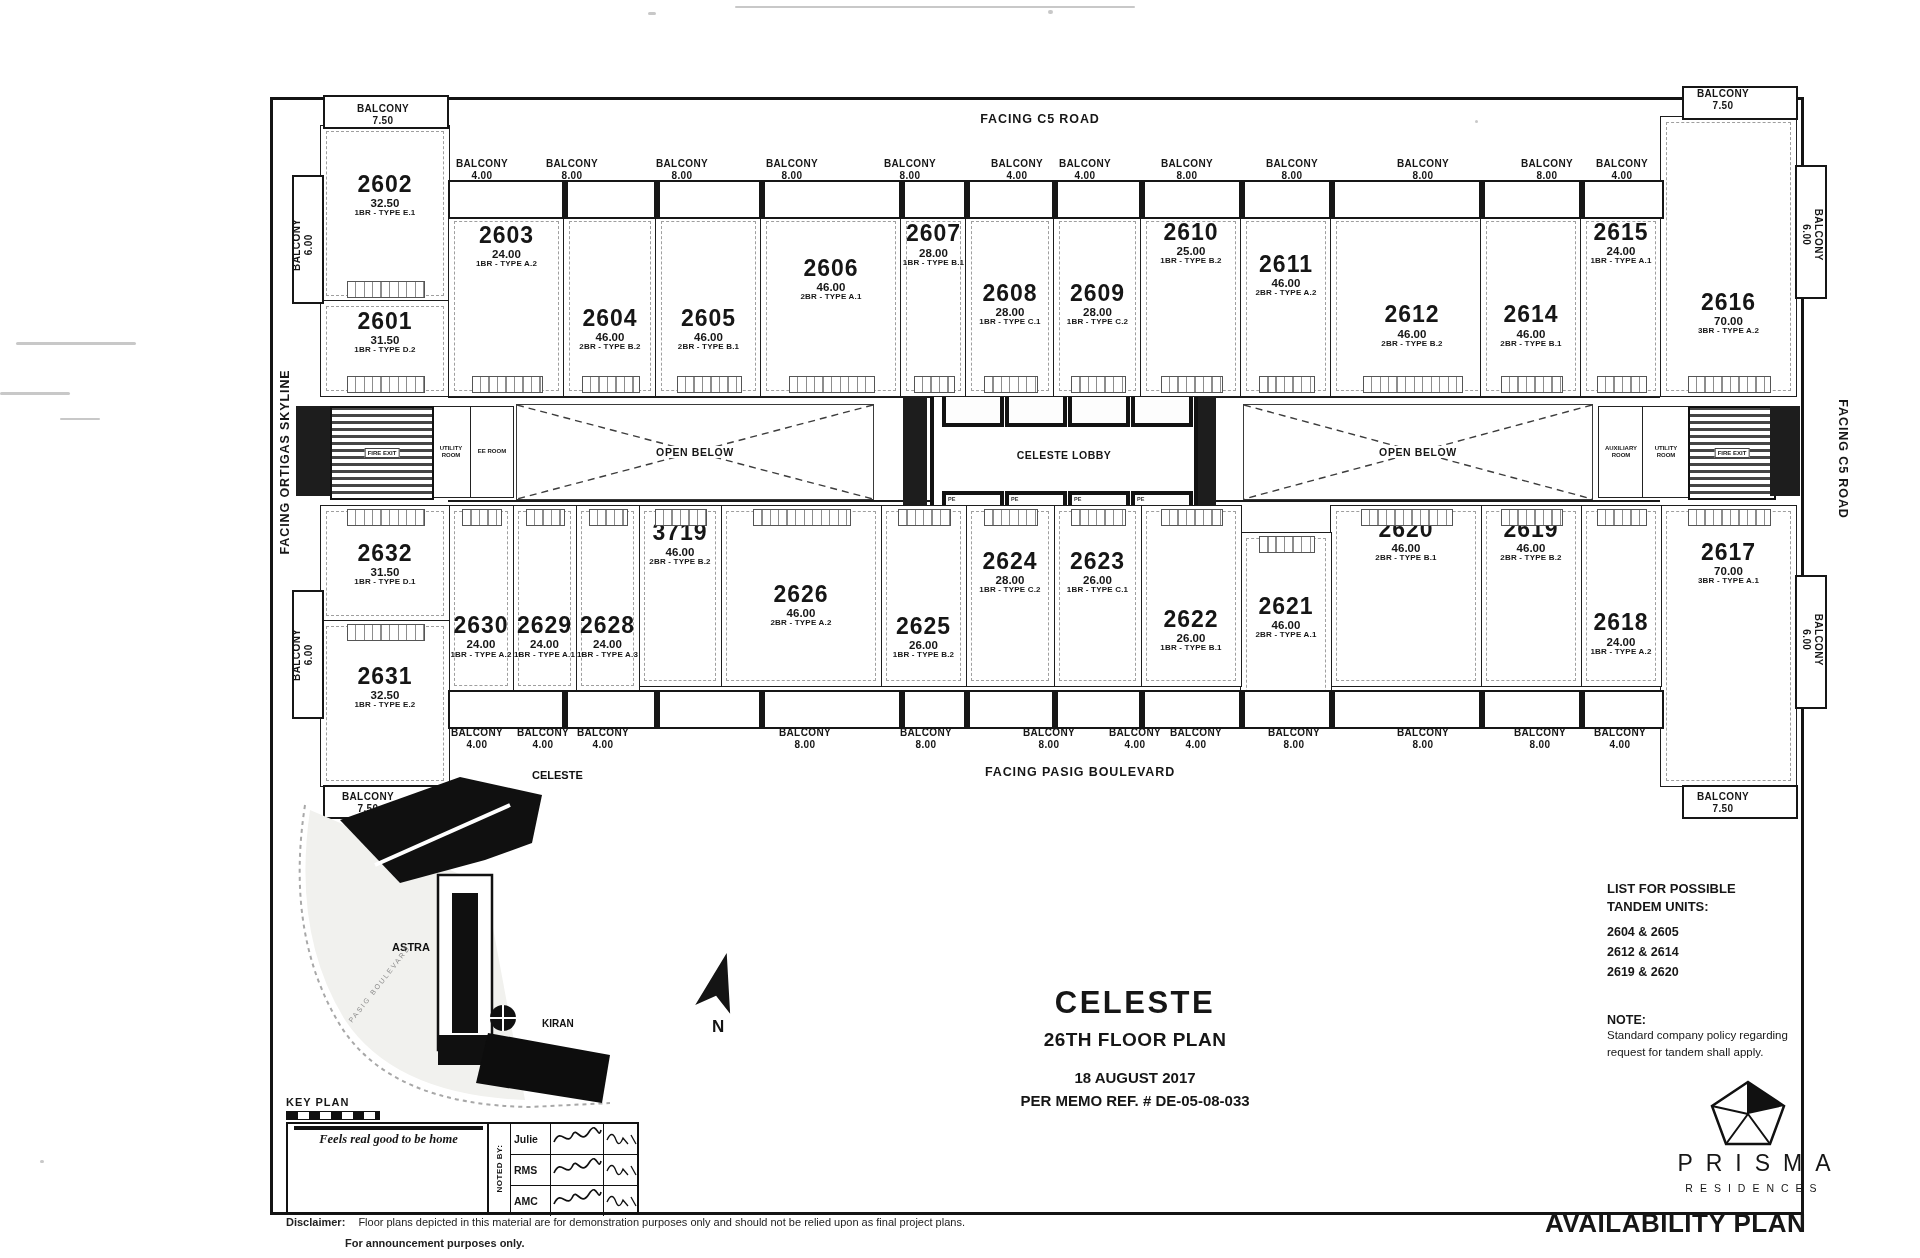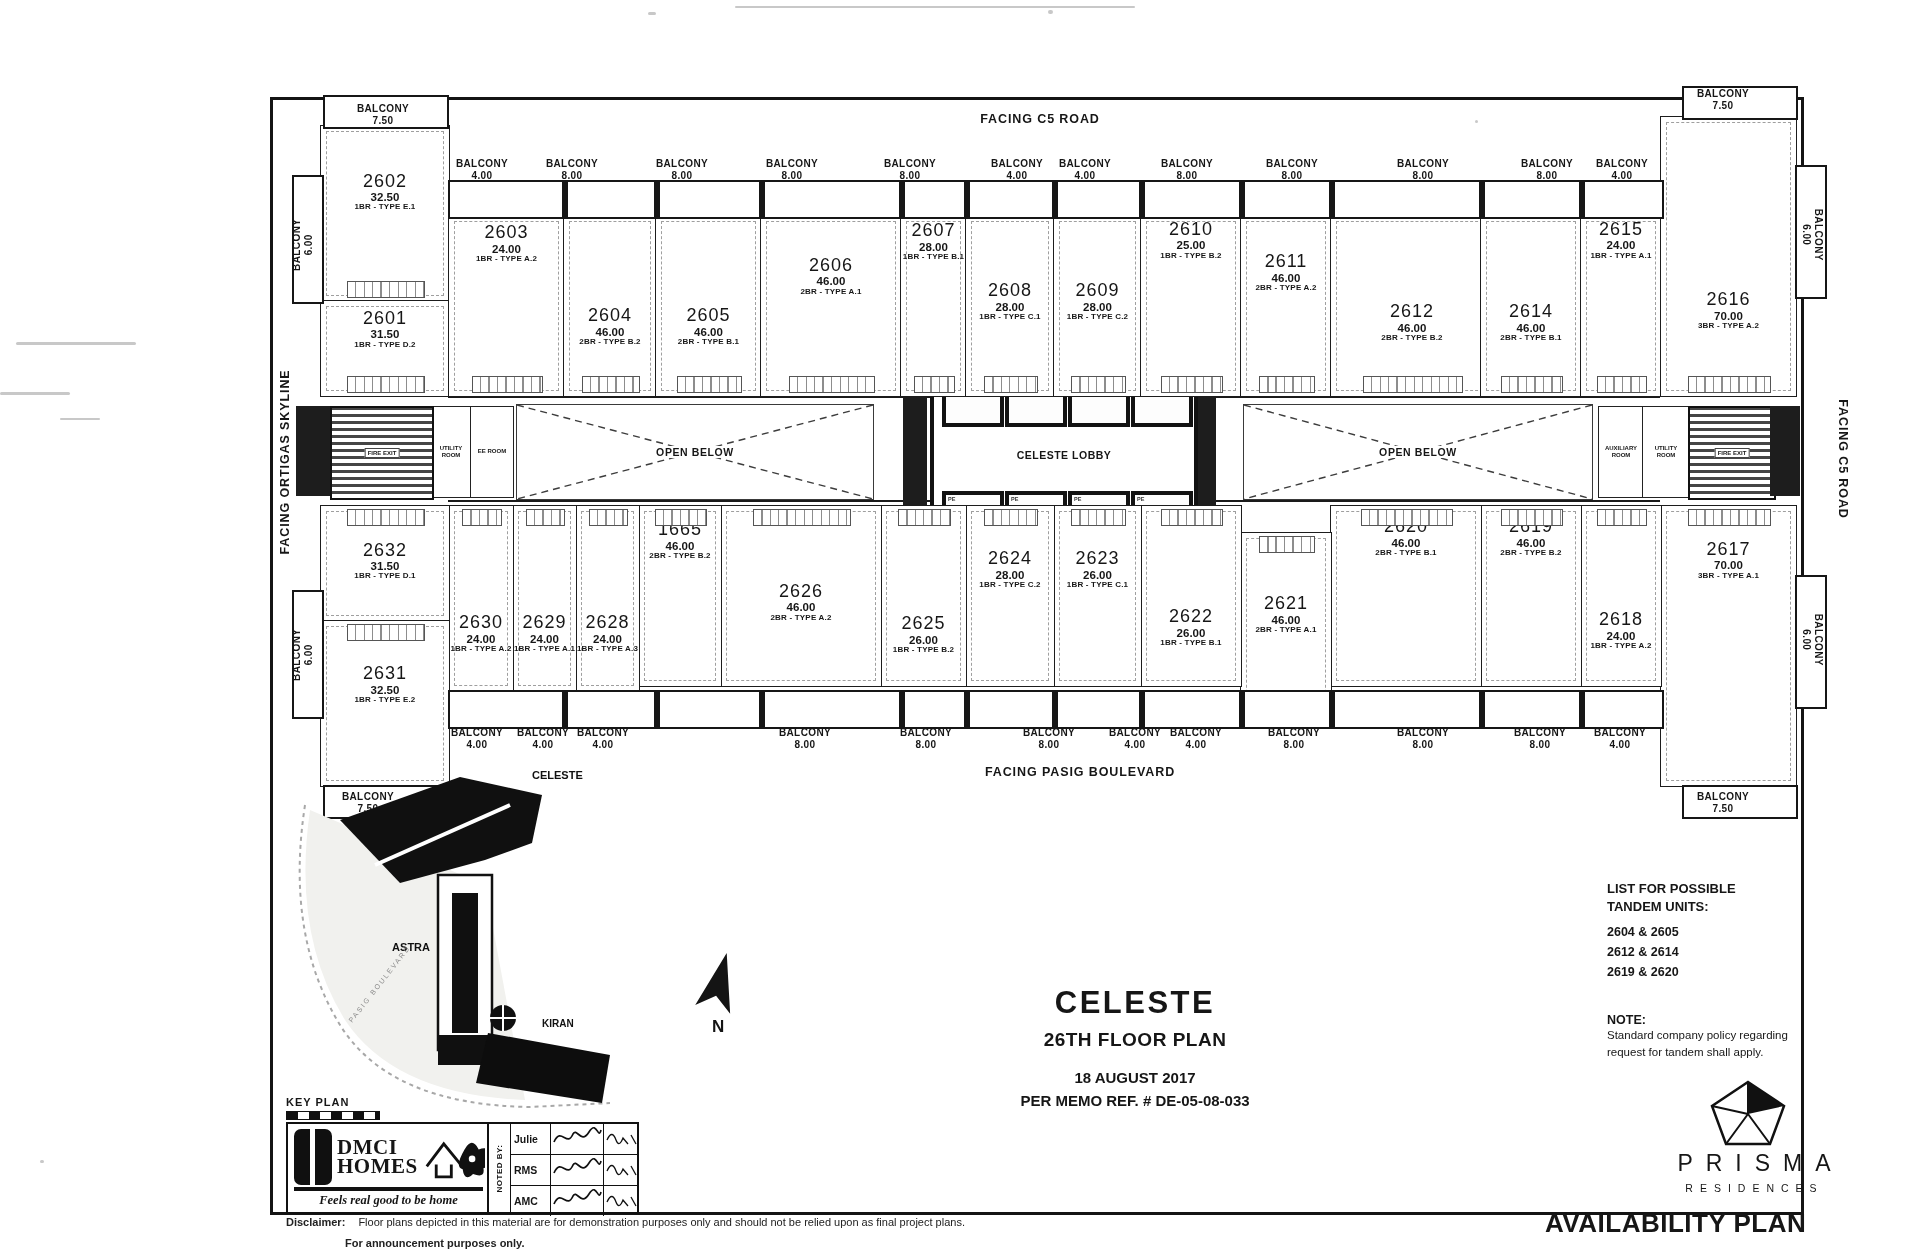--- a/index.html
+++ b/index.html
@@ -4,21 +4,21 @@
 <style>
   html,body{margin:0;padding:0}
   body{width:1920px;height:1258px;background:#ffffff;position:relative;overflow:hidden;
        font-family:"Liberation Sans",sans-serif;color:#161616;}
   .abs{position:absolute}
   #sheet-border{position:absolute;left:270px;top:97px;width:1528px;height:1112px;border:3px solid #141414;background:#fff}
   
   .unit{position:absolute;border:1.6px solid #1c1c1c;background:#fff}
   .unit::before{content:"";position:absolute;inset:5px;border:1px dashed #9f9f9f;pointer-events:none}
   .u-label{position:absolute;left:0;width:100%;text-align:center;line-height:1.05}
-  .u-num{font-size:18px;font-weight:normal;letter-spacing:1px;white-space:nowrap}
+  .u-num{font-size:23px;font-weight:bold;letter-spacing:1px;white-space:nowrap}
   .u-area{font-size:11.5px;font-weight:bold;margin-top:1px}
   .u-type{font-size:8px;font-weight:bold;white-space:nowrap;letter-spacing:.2px}
   .bath{position:absolute;left:20%;width:60%;height:15px;border:1px solid #555;
         background:repeating-linear-gradient(90deg,#fff 0 7px,#8d8d8d 7px 8.5px)}
   .bath.top{bottom:3px}.bath.bottom{top:3px}
   
   .strip{position:absolute;border:2px solid #161616;background:#fff}
   .sdiv{position:absolute;top:-2px;bottom:-2px;width:6px;background:#161616}
   .blabel{position:absolute;width:64px;text-align:center;font-size:10px;font-weight:bold;line-height:1.18;letter-spacing:.4px;white-space:nowrap}
   
@@ -338,21 +338,21 @@
     <div class="unit" style="left: 720px; top: 505px; width: 160px; height: 180px;">
       <div class="u-label" style="top: 42%;">
         <div class="u-num">2626</div>
         <div class="u-area">46.00</div>
         <div class="u-type">2BR - TYPE A.2</div>
       </div>
       <div class="bath bottom"></div>
     </div>
     <div class="unit" style="left: 638px; top: 505px; width: 82px; height: 180px;">
       <div class="u-label" style="top: 8%;">
-        <div class="u-num">1665</div>
+        <div class="u-num">3719</div>
         <div class="u-area">46.00</div>
         <div class="u-type">2BR - TYPE B.2</div>
       </div>
       <div class="bath bottom"></div>
     </div>
     <div class="unit" style="left: 575px; top: 505px; width: 63px; height: 185px;">
       <div class="u-label" style="top: 58%;">
         <div class="u-num">2628</div>
         <div class="u-area">24.00</div>
         <div class="u-type">1BR - TYPE A.3</div>
@@ -602,32 +602,20 @@
   <div class="td-pair">2619 &amp; 2620</div>
   <div class="td-note-label">NOTE:</div>
   <div class="td-note">Standard company policy regarding</div>
   <div class="td-note">request for tandem shall apply.</div>
 </div>
 
 <div id="keyplan-label">KEY PLAN</div>
 <div id="keyplan-ruler"></div>
 
 <div id="dmci-box">
-  <div class="dmci-row">
-    <div id="dmci-mark"></div>
-    <div class="dmci-words">
-      <div>DMCI</div>
-      <div>HOMES</div>
-    </div>
-    <svg width="66" height="56" viewBox="0 0 66 56">
-      <path d="M4,38 L22,14 L40,36 M14,36 v13 h16 v-13" fill="none" stroke="#111" stroke-width="3"></path>
-      <path d="M44,20 q8,-14 15,0 q13,-5 8,9 q11,7 -3,11 q2,11 -11,6 q-9,9 -11,-5 q-9,-2 2,-21" fill="#111"></path>
-      <circle cx="52" cy="30" r="3.5" fill="#fff"></circle>
-    </svg>
-  </div>
   <div id="dmci-rule"></div>
   <div id="dmci-tagline">Feels real good to be home</div>
 </div>
 
 <div id="noted-box">
   <div id="noted-rot">
     <span>NOTED BY:</span>
   </div>
   <div id="noted-rows">
       <div class="nrow">

